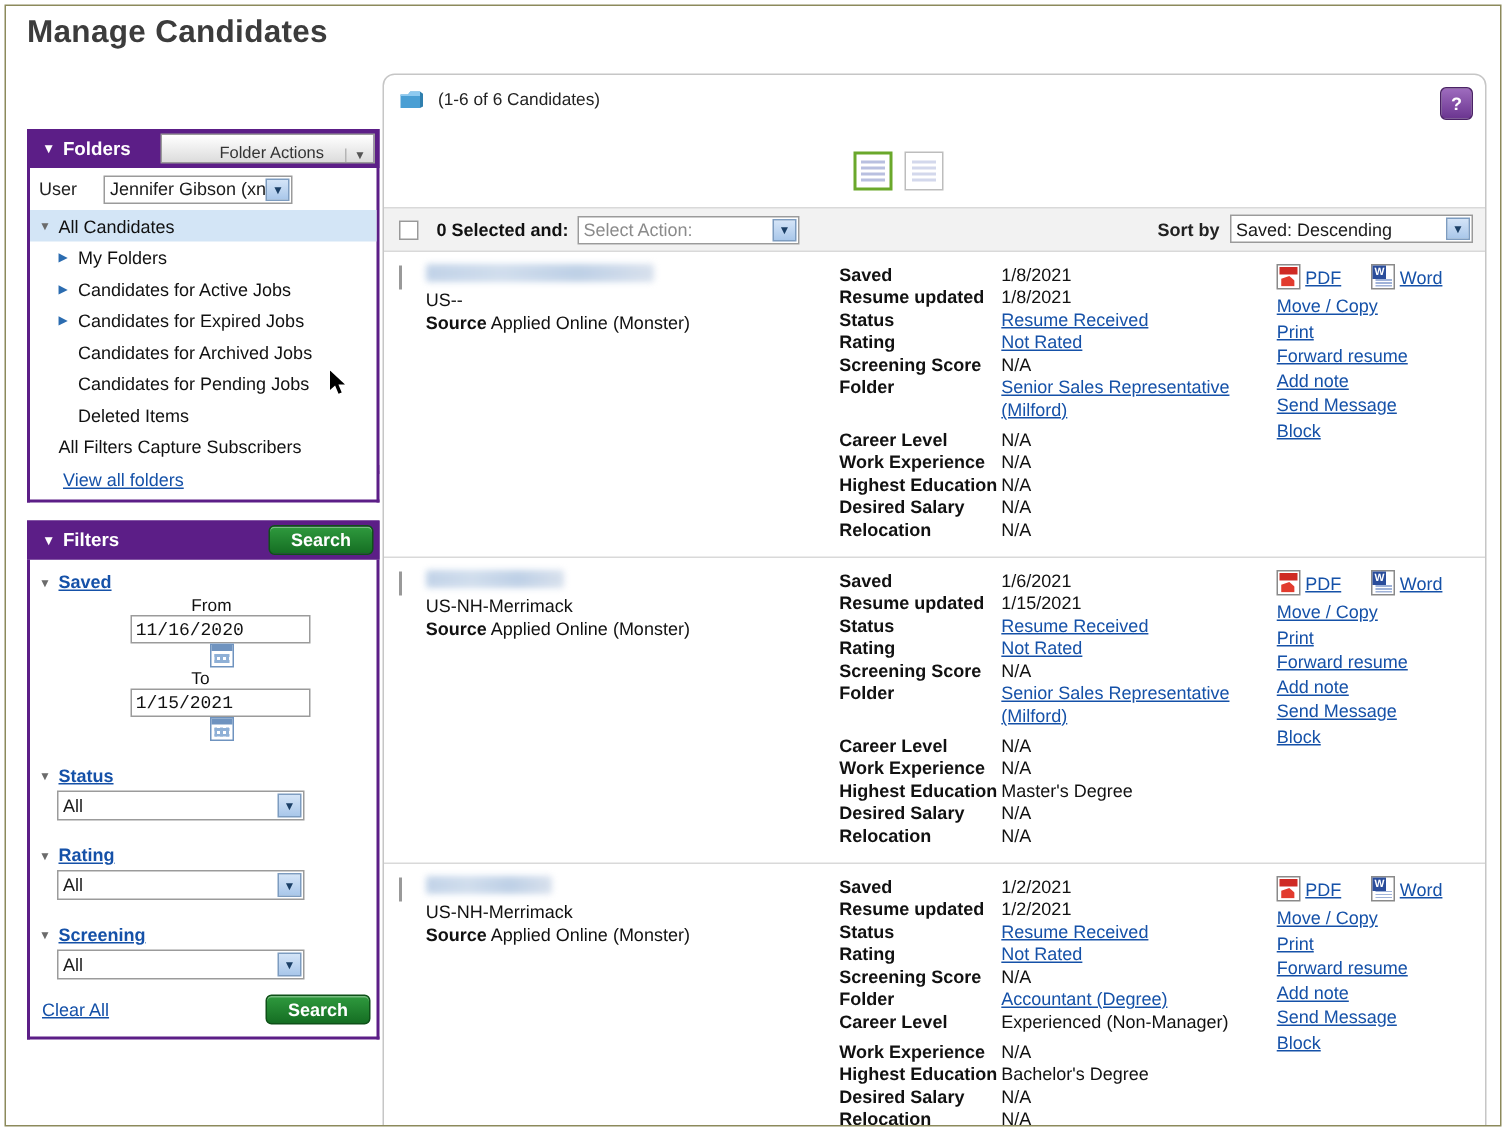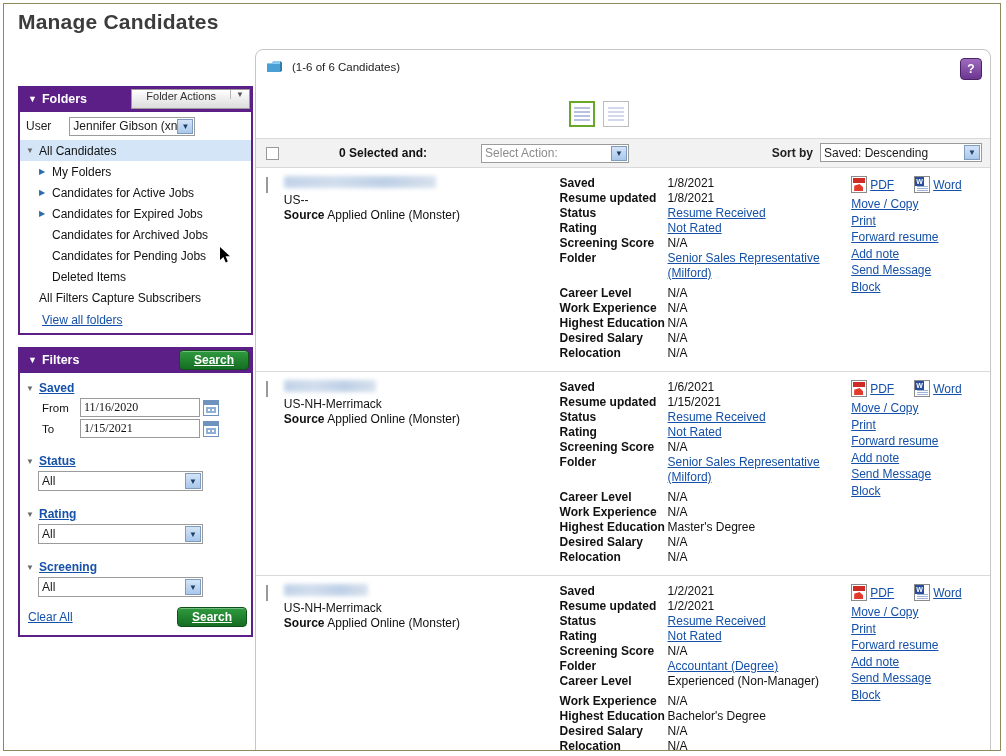--- a/index.html
+++ b/index.html
@@ -58,24 +58,25 @@
   .panel-head .ptitle {
     color: #ffffff;
     font-weight: bold;
     font-size: 12.5px;
   }
   .folder-actions {
     position: absolute;
     right: 1px; top: 1px;
     height: 20px;
     display: flex;
-    align-items: flex-start;
+    align-items: flex-end;
     border: 1px solid #9a9a9a;
     background: linear-gradient(#ffffff,#dcdcdc);
     box-sizing: border-box;
+    padding-left: 24px;
   }
   .folder-actions .fa-label {
     padding: 0 14px;
     display: flex; align-items: center;
     font-size: 11px; color: #333;
     white-space: nowrap;
   }
   .folder-actions .fa-arrow {
     width: 18px;
     border-left: 1px solid #b5b5b5;
@@ -159,21 +160,20 @@
   .green-btn {
     background: linear-gradient(#2f9a3e,#156e23);
     border: 1px solid #0e5018;
     border-radius: 4px;
     color: #ffffff;
     font-weight: bold;
     font-size: 12px;
     padding: 2px 14px;
     cursor: pointer;
     box-shadow: inset 0 1px 0 rgba(255,255,255,.35);
-    text-decoration: underline;
   }
   .filters-head-btn { position: absolute; right: 2px; top: 1px; }
   .filters-body {
     border-left: 2px solid #5c1e87;
     border-right: 2px solid #5c1e87;
     border-bottom: 2px solid #5c1e87;
     background: #ffffff;
     padding: 6px 0 8px 0;
   }
   .fgroup { padding: 2px 0 0 0; }
@@ -182,31 +182,32 @@
     font-size: 12px; font-weight: bold;
     padding-left: 6px;
     margin-bottom: 3px;
   }
   .fgroup-title .tw { width: 13px; font-size: 8px; color: #6b6b6b; }
   .fgroup-title a { color: #1551a8; text-decoration: underline; }
   .date-row {
     display: flex; align-items: center;
     margin: 2px 0 2px 0;
     padding-left: 22px;
+    flex-direction: column;
   }
   .date-row .dlbl { width: 38px; font-size: 11.5px; color: #111; }
   .date-input {
     width: 120px; height: 19px;
     border: 1px solid #9b9b9b;
     background: #fff;
     font-size: 12px;
     color: #111;
     padding: 0 3px;
     box-sizing: border-box;
-    font-family: Liberation Serif, serif;
+    font-family: Liberation Mono, monospace;
   }
   .cal-icon {
     width: 16px; height: 16px;
     margin-left: 3px;
     background: #ffffff;
     border: 1px solid #6f93bf;
     box-sizing: border-box;
     position: relative;
     cursor: pointer;
   }
@@ -291,21 +292,20 @@
   .vt.off i { background: #d3d8ec; }
 
   .action-bar {
     height: 28px;
     background: #f2f2f2;
     border-top: 1px solid #d9d9d9;
     border-bottom: 1px solid #d9d9d9;
     display: flex;
     align-items: center;
     position: relative;
-    gap: 48px;
   }
   .cbx {
     width: 13px; height: 13px;
     border: 1px solid #999;
     background: #fff;
     box-sizing: border-box;
     cursor: pointer;
   }
   .action-bar .cbx { margin-left: 10px; }
   .sel-count { font-weight: bold; font-size: 12px; margin-left: 12px; color: #111;}

